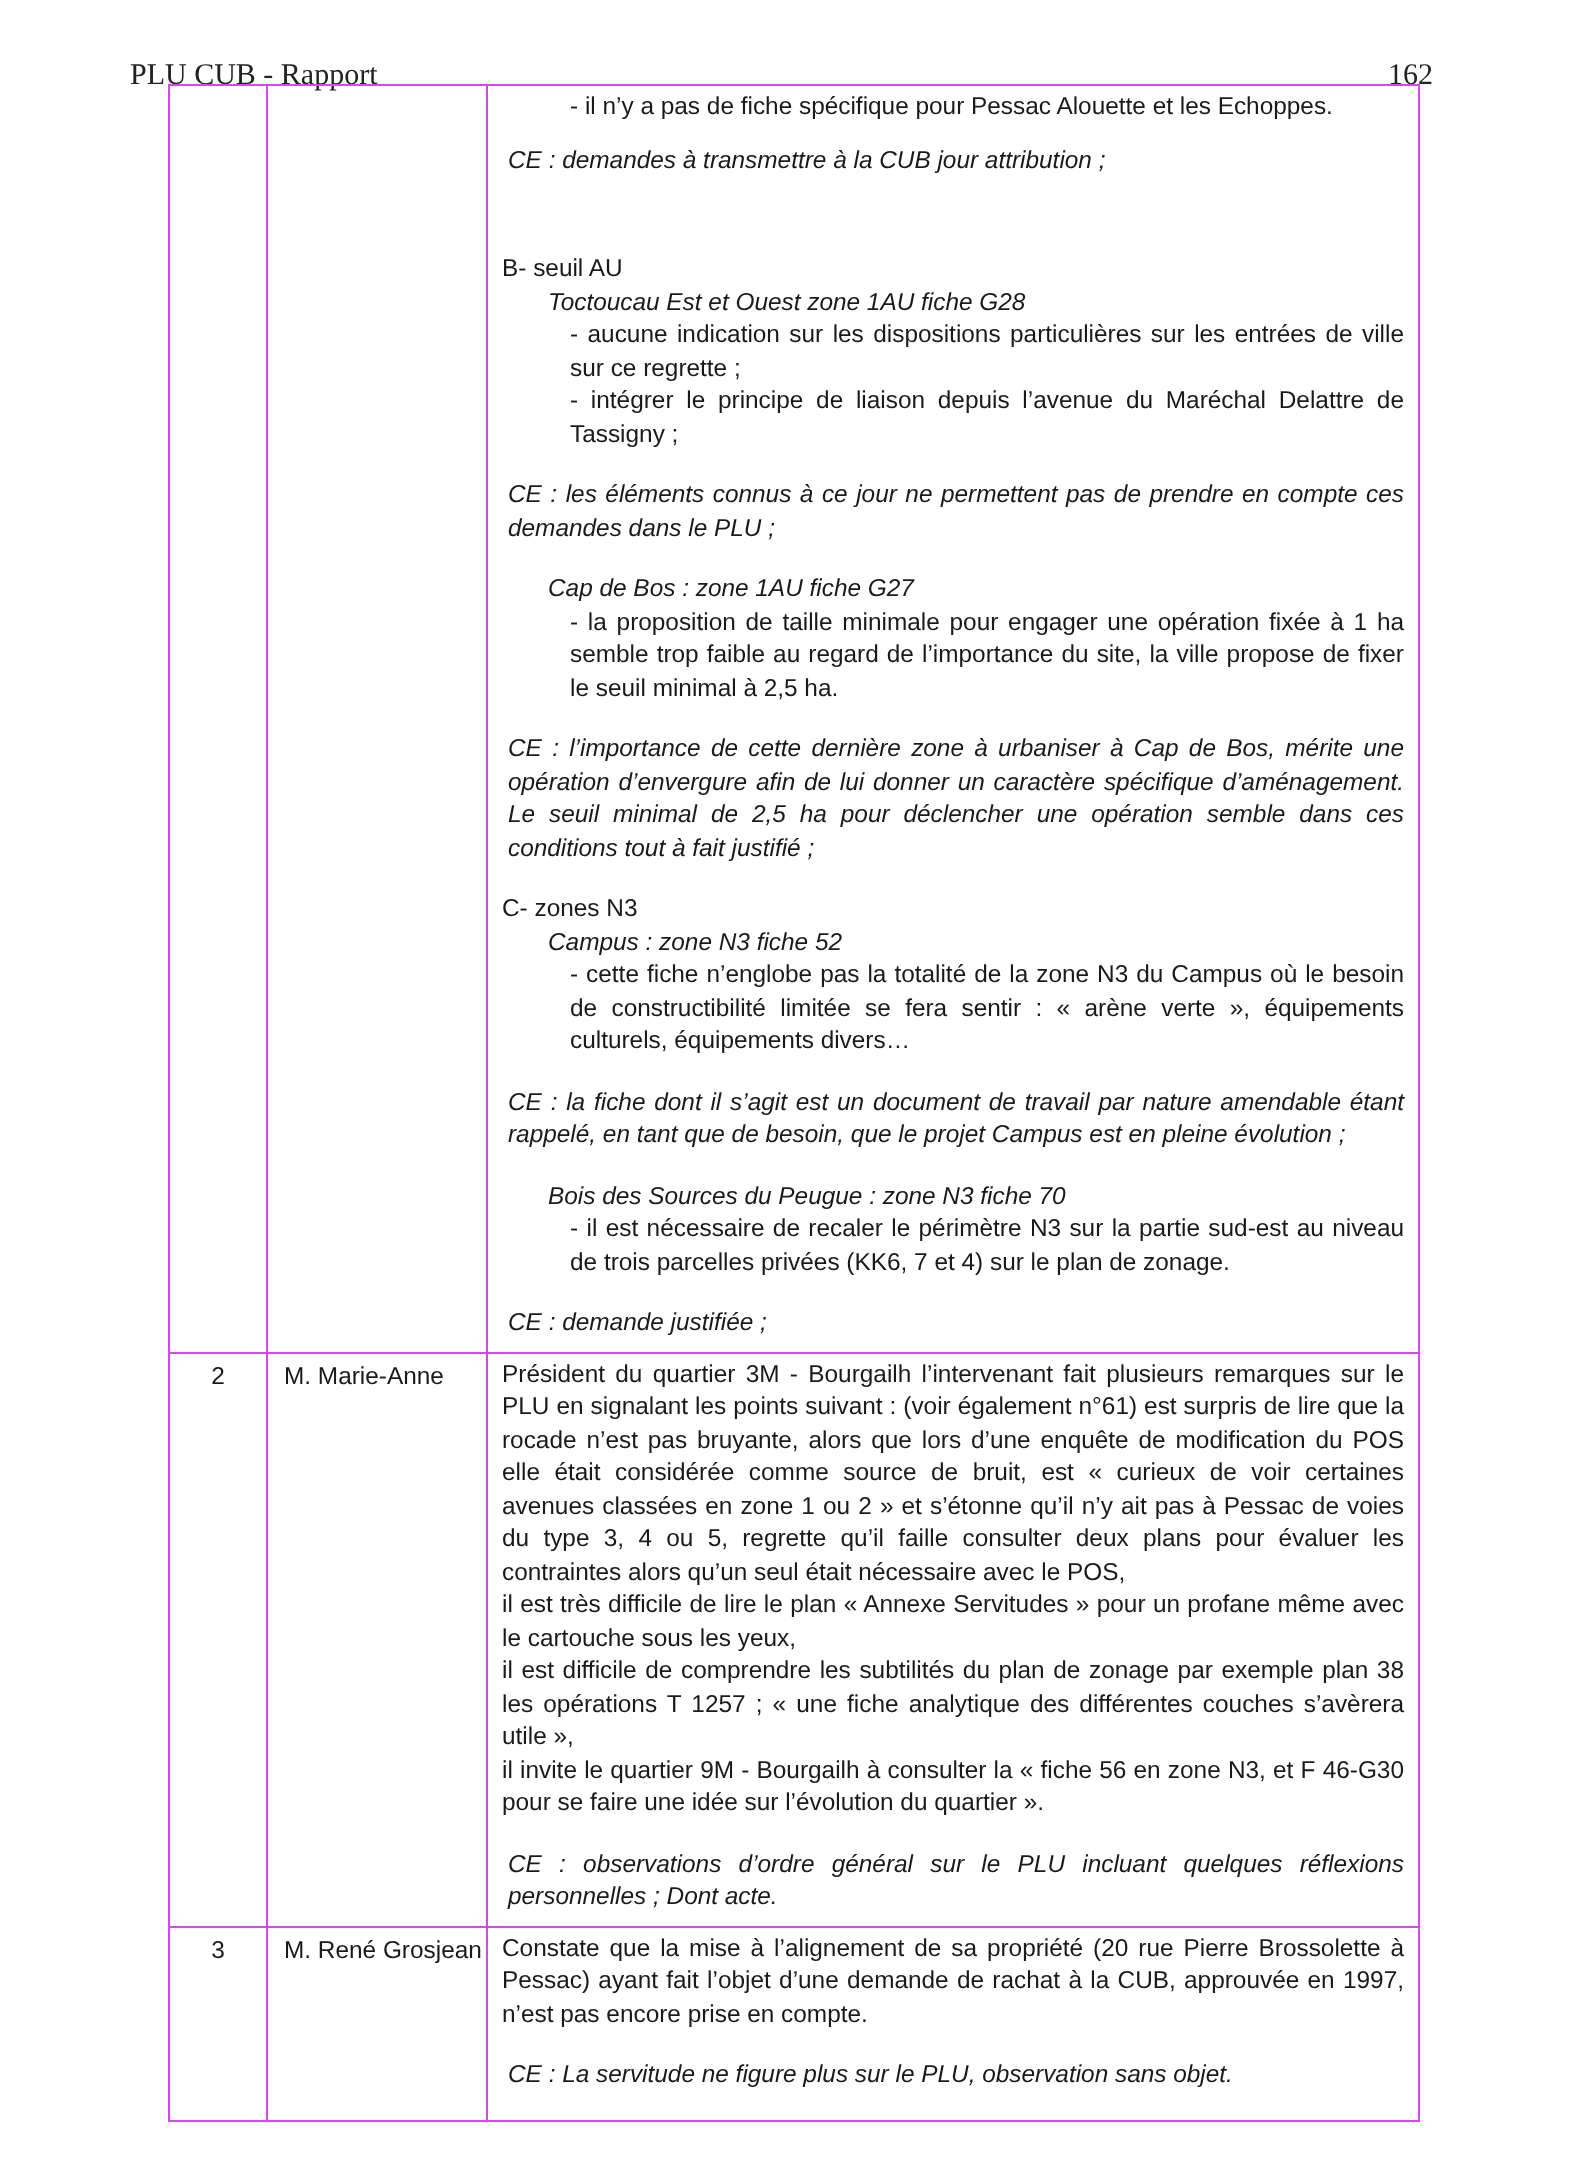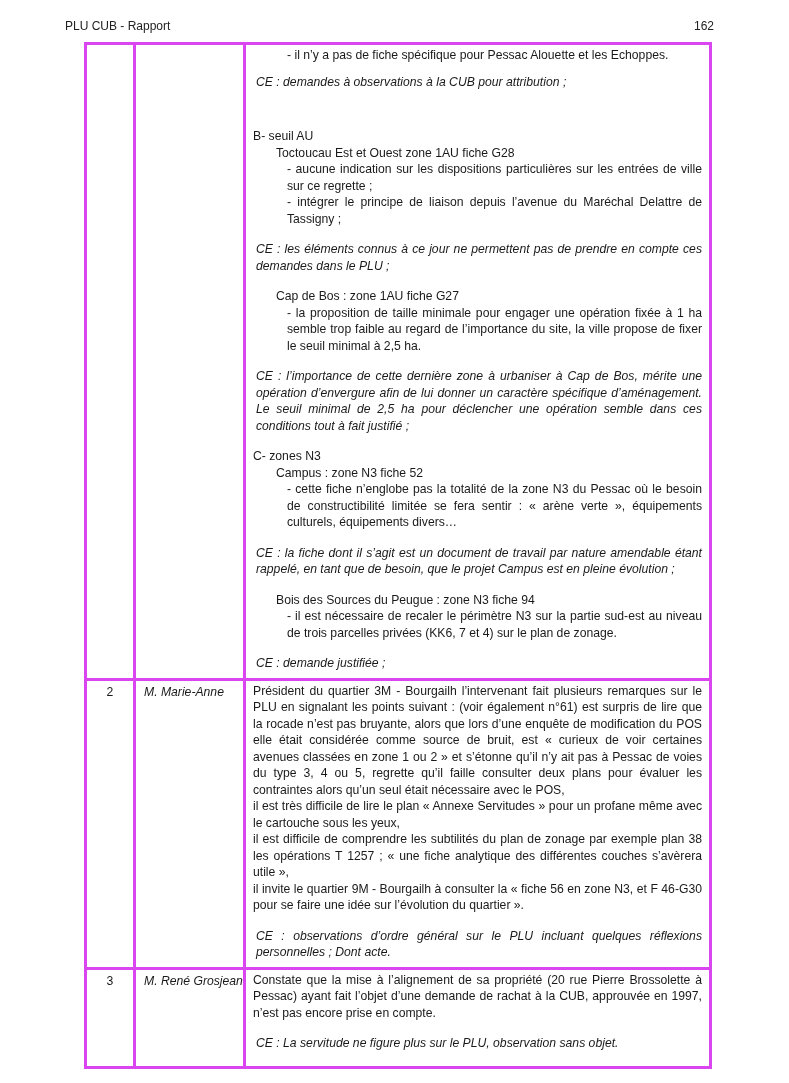--- a/index.html
+++ b/index.html
@@ -1,40 +1,40 @@
 <!DOCTYPE html>
 <html><head>
 <meta charset="utf-8">
 <style>
   html, body { margin: 0; padding: 0; }
   body {
     width: 789px; height: 1083px; background: #ffffff; position: relative;
     font-family: "Liberation Sans", sans-serif; color: #1a1a1a; overflow: hidden;
   }
-  .hdr { position: absolute; top: 19px; font-size: 12px; color: #222; }
+  .hdr { position: absolute; top: 30px; font-size: 15px; color: #222; font-family: Liberation Serif, serif; }
   .hdr-left { left: 65px; }
   .hdr-right { left: 694px; }
   table.obs {
     position: absolute; left: 84px; top: 42px; width: 625px;
     border-collapse: collapse; table-layout: fixed;
   }
   table.obs td {
-    border: 3px solid #d946ef; vertical-align: top; font-size: 12.2px; line-height: 16.5px;
+    border: 1px solid #d946ef; vertical-align: top; font-size: 12.2px; line-height: 16.5px;
     padding: 0;
   }
   col.c1 { width: 49px; } col.c2 { width: 110px; } col.c3 { width: 466px; }
   td.num { text-align: center; padding-top: 3px !important; }
-  td.name { padding: 3px 0 0 8px !important; font-style: italic; }
+  td.name { padding: 3px 0 0 8px !important; }
   td.txt { padding: 2px 7px 6px 7px !important; text-align: justify; }
   .row1 td { height: 607px; }
   .row2 td { height: 264px; }
   .row3 td { height: 88px; }
   p { margin: 0; }
   .ce { font-style: italic; padding-left: 3px; }
-  .ind1 { padding-left: 23px; }
+  .ind1 { padding-left: 23px; font-style: italic; }
   .ind2 { padding-left: 34px; }
   .gap-s { height: 10px; }
   .gap-m { height: 14px; }
   .gap-l { height: 38px; }
 </style>
 </head>
 <body>
 
 <div class="hdr hdr-left">PLU CUB - Rapport</div>
 <div class="hdr hdr-right">162</div>
@@ -46,43 +46,43 @@
       <col class="c3">
     </colgroup>
 
   <tbody>
       <tr class="row1">
     <td class="num"></td>
     <td class="name"></td>
     <td class="txt">
       <p class="ind2">- il n’y a pas de fiche spécifique pour Pessac Alouette et les Echoppes.</p>
       <div class="gap-s"></div>
-      <p class="ce">CE : demandes à observations à la CUB pour attribution ;</p>
+      <p class="ce">CE : demandes à transmettre à la CUB jour attribution ;</p>
       <div class="gap-l"></div>
 
       <p>B- seuil AU</p>
       <p class="ind1">Toctoucau Est et Ouest zone 1AU fiche G28</p>
       <p class="ind2">- aucune indication sur les dispositions particulières sur les entrées de ville sur ce regrette ;</p>
       <p class="ind2">- intégrer le principe de liaison depuis l’avenue du Maréchal Delattre de Tassigny ;</p>
       <div class="gap-m"></div>
       <p class="ce">CE : les éléments connus à ce jour ne permettent pas de prendre en compte ces demandes dans le PLU ;</p>
       <div class="gap-m"></div>
       <p class="ind1">Cap de Bos : zone 1AU fiche G27</p>
       <p class="ind2">- la proposition de taille minimale pour engager une opération fixée à 1 ha semble trop faible au regard de l’importance du site, la ville propose de fixer le seuil minimal à 2,5 ha.</p>
       <div class="gap-m"></div>
       <p class="ce">CE : l’importance de cette dernière zone à urbaniser à Cap de Bos, mérite une opération d’envergure afin de lui donner un caractère spécifique d’aménagement. Le seuil minimal de 2,5 ha pour déclencher une opération semble dans ces conditions tout à fait justifié ;</p>
       <div class="gap-m"></div>
 
       <p>C- zones N3</p>
       <p class="ind1">Campus : zone N3 fiche 52</p>
-      <p class="ind2">- cette fiche n’englobe pas la totalité de la zone N3 du Pessac où le besoin de constructibilité limitée se fera sentir : « arène verte », équipements culturels, équipements divers…</p>
+      <p class="ind2">- cette fiche n’englobe pas la totalité de la zone N3 du Campus où le besoin de constructibilité limitée se fera sentir : « arène verte », équipements culturels, équipements divers…</p>
       <div class="gap-m"></div>
       <p class="ce">CE : la fiche dont il s’agit est un document de travail par nature amendable étant rappelé, en tant que de besoin, que le projet Campus est en pleine évolution ;</p>
       <div class="gap-m"></div>
-      <p class="ind1">Bois des Sources du Peugue : zone N3 fiche 94</p>
+      <p class="ind1">Bois des Sources du Peugue : zone N3 fiche 70</p>
       <p class="ind2">- il est nécessaire de recaler le périmètre N3 sur la partie sud-est au niveau de trois parcelles privées (KK6, 7 et 4) sur le plan de zonage.</p>
       <div class="gap-m"></div>
       <p class="ce">CE : demande justifiée ;</p>
     </td>
   </tr>
 
   <tr class="row2">
     <td class="num">2</td>
     <td class="name">M. Marie-Anne</td>
     <td class="txt">

